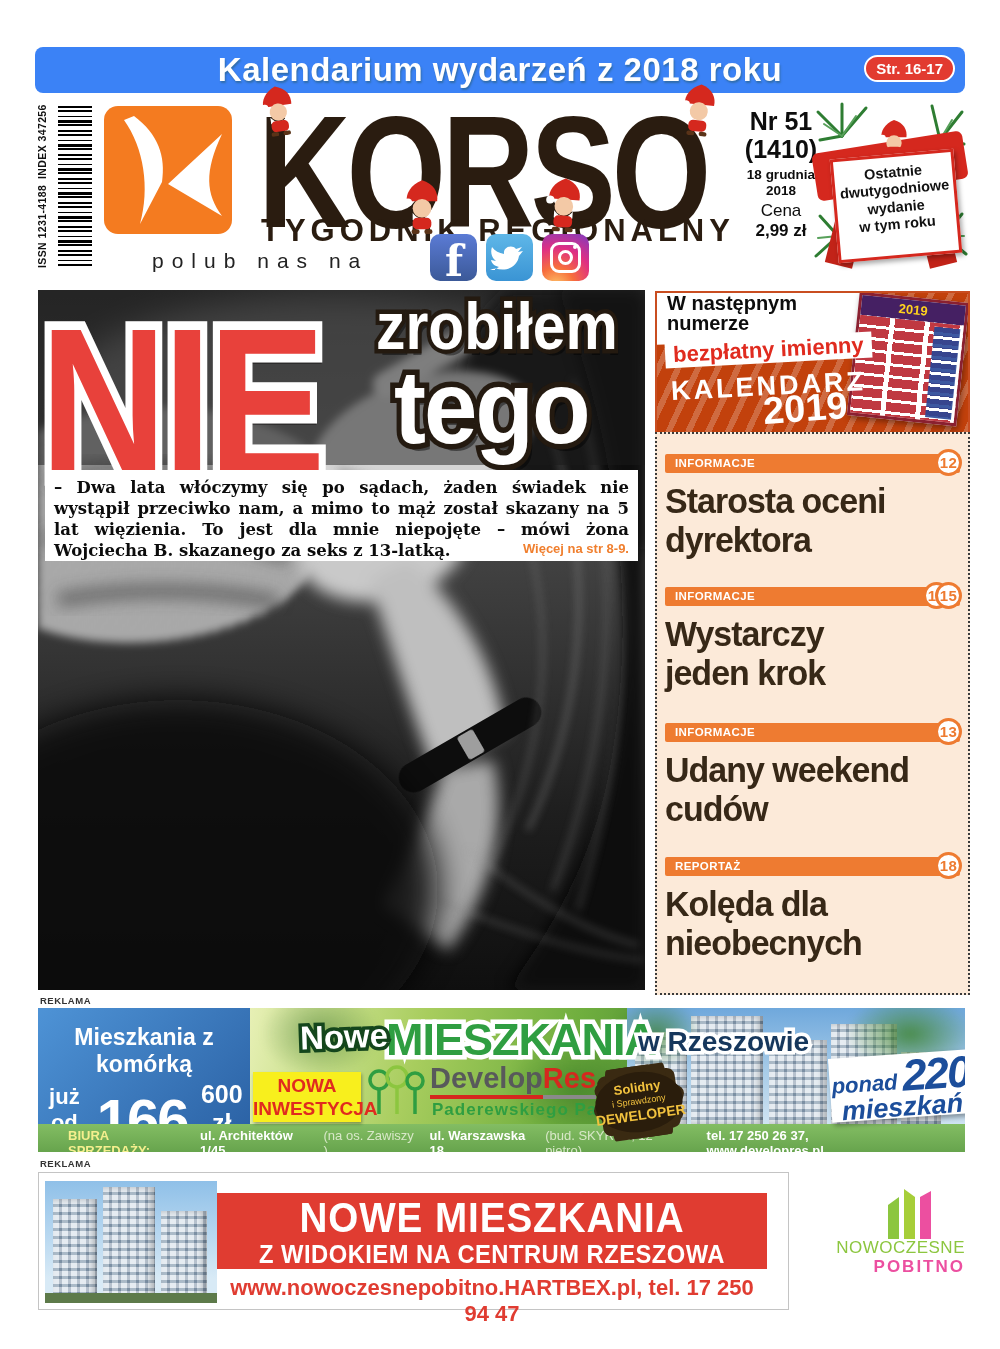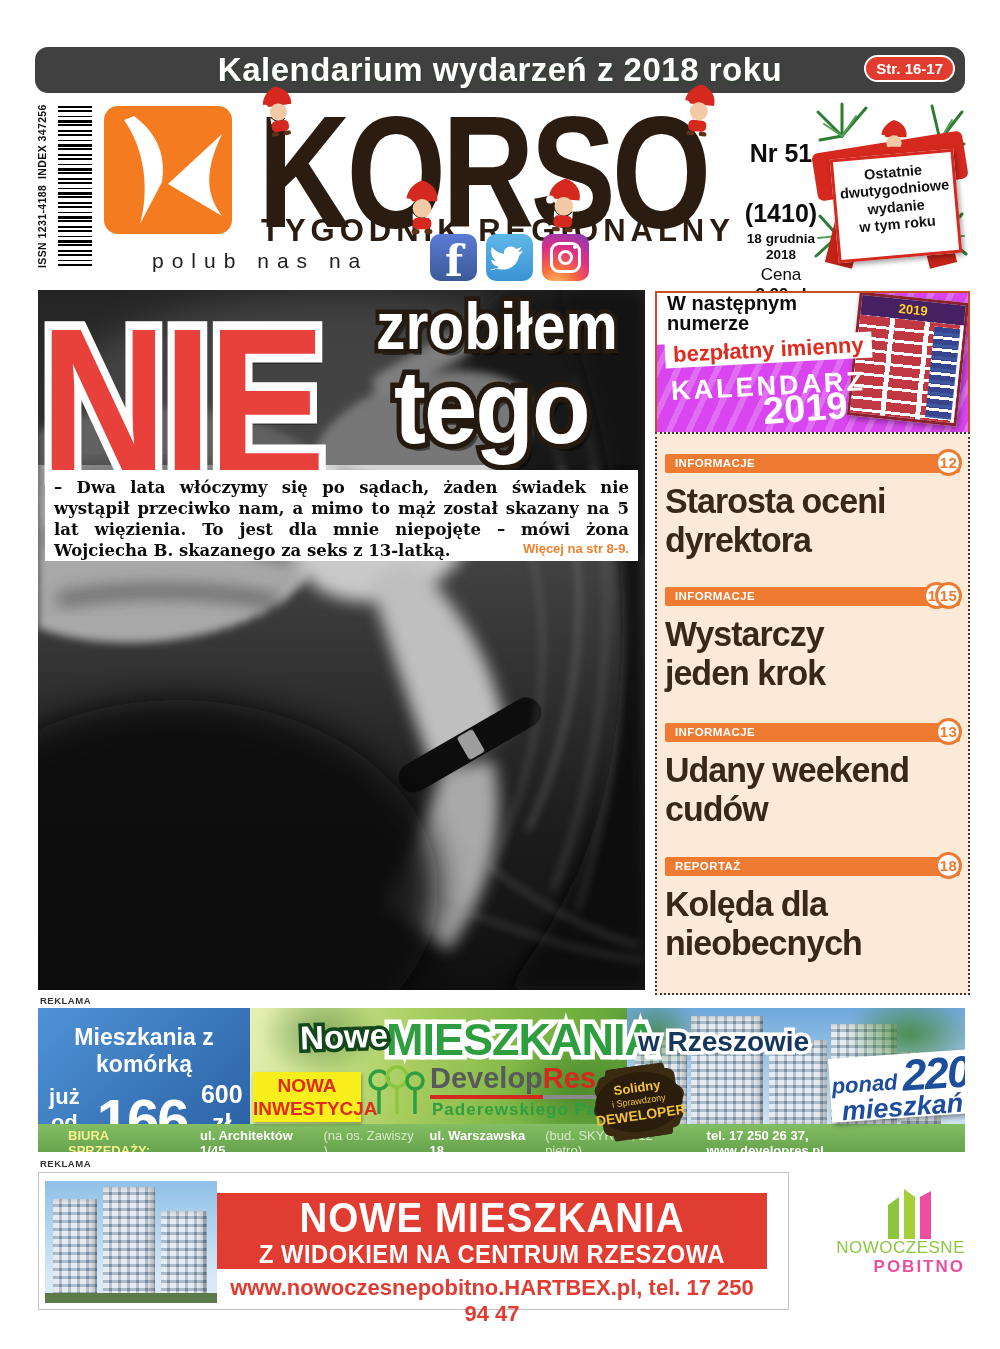--- a/index.html
+++ b/index.html
@@ -1,20 +1,20 @@
 <!DOCTYPE html>
 <html><head>
 <meta charset="utf-8">
 <style>
   * { margin:0; padding:0; box-sizing:border-box; }
   body { background:#e9e9e9; font-family:"Liberation Sans", sans-serif; }
   .page { position:relative; width:1000px; height:1349px; background:#fff; overflow:hidden; margin:0 auto; }
 
   
-  .top-banner { position:absolute; left:35px; top:47px; width:930px; height:46px; background:#404040; border-radius:13px;
+  .top-banner { position:absolute; left:35px; top:47px; width:930px; height:46px; background:#3b82f6; border-radius:8px;
     display:flex; align-items:center; justify-content:center; }
   .top-banner-text { color:#fff; font-size:33px; font-weight:bold; letter-spacing:.5px; text-shadow:1px 2px 2px rgba(30,70,30,.35); }
   .top-banner-badge { position:absolute; right:10px; top:8px; background:#e23b30; color:#fff; font-size:15px; font-weight:bold;
     padding:3px 10px; border-radius:14px; border:2px solid #fff; }
 
   
   .issn { position:absolute; left:36px; top:104px; height:164px; writing-mode:vertical-rl; transform:rotate(180deg);
     font-size:10.5px; font-weight:bold; color:#111; letter-spacing:.4px; display:flex; justify-content:space-between; }
   .barcode { position:absolute; left:58px; top:106px; width:34px; height:160px;
     background:repeating-linear-gradient(to bottom,#000 0 2px,#fff 2px 4px,#000 4px 6px,#fff 6px 10px,#000 10px 11px,#fff 11px 14px,#000 14px 17px,#fff 17px 18px,#000 18px 20px,#fff 20px 24px); }
@@ -26,21 +26,21 @@
   .soc { position:absolute; top:234px; width:47px; height:47px; border-radius:10px; overflow:hidden; }
   .soc-fb { left:430px; background:linear-gradient(#5b7bd5,#3b5998); }
   .soc-fb span { position:absolute; left:15px; top:3px; color:#fff; font-family:"DejaVu Serif",serif; font-weight:bold; font-size:42px; }
   .soc-tw { left:486px; background:linear-gradient(#5fb7e8,#3a94d4); }
   .soc-ig { left:542px; background:radial-gradient(circle at 30% 110%, #fdc468 0%, #f76e3c 30%, #df2f83 62%, #8a3ab9 95%); }
   .ig-frame { position:absolute; left:8px; top:8px; width:31px; height:31px; border:3px solid #fff; border-radius:9px; }
   .ig-lens  { position:absolute; left:16px; top:16px; width:15px; height:15px; border:3px solid #fff; border-radius:50%; }
   .ig-dot   { position:absolute; right:12px; top:11px; width:4px; height:4px; background:#fff; border-radius:50%; }
 
   .issue-col { position:absolute; left:740px; top:108px; width:82px; text-align:center; color:#0d0d0d; }
-  .ic-no { font-size:25px; font-weight:bold; line-height:1.1;margin-top:32px; }
+  .ic-no { font-size:25px; font-weight:bold; line-height:1.1; }
   .ic-date { font-size:13.5px; font-weight:bold; margin-top:4px; line-height:1.15; }
   .ic-price-label { font-size:17px; margin-top:3px; }
   .ic-price { font-size:17px; font-weight:bold; }
 
   .note-wrap { position:absolute; left:812px; top:96px; width:158px; height:176px; }
   .note-ribbon { position:absolute; left:2px; top:46px; width:152px; height:48px; background:#d5281e; border-radius:6px; transform:rotate(-9deg); }
   .note-tail { position:absolute; width:28px; height:46px; background:#c22318; bottom:6px; }
   .note-tail.l { left:18px; transform:rotate(14deg);} .note-tail.r { right:18px; transform:rotate(-14deg);}
   .note-card { position:absolute; left:22px; top:58px; width:124px; height:104px; background:#fff; border:3px solid #d5281e;
     transform:rotate(-5deg); box-shadow:2px 3px 5px rgba(0,0,0,.35); text-align:center; font-weight:bold; color:#111;
@@ -59,21 +59,21 @@
     transform:scale(.98,1.1); transform-origin:left top; }
   .hl-w1::before { -webkit-text-stroke:8px #241a10; text-shadow:4px 5px 0 rgba(0,0,0,.45); }
   .hl-w2 { position:absolute; left:356px; top:66px; font-size:96px; font-weight:bold; line-height:1; color:#fff;
     letter-spacing:-2px; transform:scale(1,1.08); transform-origin:left top; }
   .hl-w2::before { -webkit-text-stroke:10px #241a10; text-shadow:5px 6px 0 rgba(0,0,0,.45); }
   .lead-box { position:absolute; left:7px; top:180px; width:593px; background:#fff; padding:7px 9px 5px 9px; z-index:3; }
   .lead-text { font-family:"DejaVu Serif",serif; font-weight:bold; font-size:16.5px; line-height:1.28; color:#0c0c0c; text-align:justify; }
   .lead-more { display:block; text-align:right; color:#f07f2e; font-weight:bold; font-size:13px; margin-top:-20px; }
 
   
-  .next-box { position:absolute; left:655px; top:291px; width:315px; height:158px; background:#d946ef; border:2px solid #c94d20; overflow:hidden; }
+  .next-box { position:absolute; left:655px; top:291px; width:315px; height:158px; background:#c2410c; border:2px solid #c94d20; overflow:hidden; }
   .nb-stripes { position:absolute; inset:0; background:repeating-linear-gradient(115deg, transparent 0 12px, rgba(255,255,255,.22) 12px 18px); }
   .nb-white { position:absolute; left:-6px; top:-8px; width:225px; height:56px; background:#fff; transform:rotate(-2deg); }
   .nb-h { position:absolute; left:10px; top:1px; font-size:20px; font-weight:bold; color:#0d0d0d; line-height:.98; }
   .nb-strip { position:absolute; left:8px; top:44px; padding:0 8px; background:#fff; color:#e02b1f; font-size:22px; font-weight:bold;
     transform:rotate(-3deg); white-space:nowrap; }
   .nb-kal { position:absolute; left:14px; top:78px; color:#fff; font-size:27px; font-weight:bold; letter-spacing:3px; transform:rotate(-3deg); }
   .nb-year { position:absolute; left:106px; top:94px; color:#fff; font-size:38px; font-weight:bold; transform:rotate(-4deg); }
   .nb-cal { position:absolute; right:5px; top:4px; width:110px; height:124px; background:#fff; border:3px solid #8a2030;
     transform:rotate(6deg); box-shadow:2px 3px 6px rgba(0,0,0,.4); }
   .nb-cal-top { height:20px; background:#452063; color:#ffd21e; font-size:13px; font-weight:bold; text-align:center; line-height:20px; }

